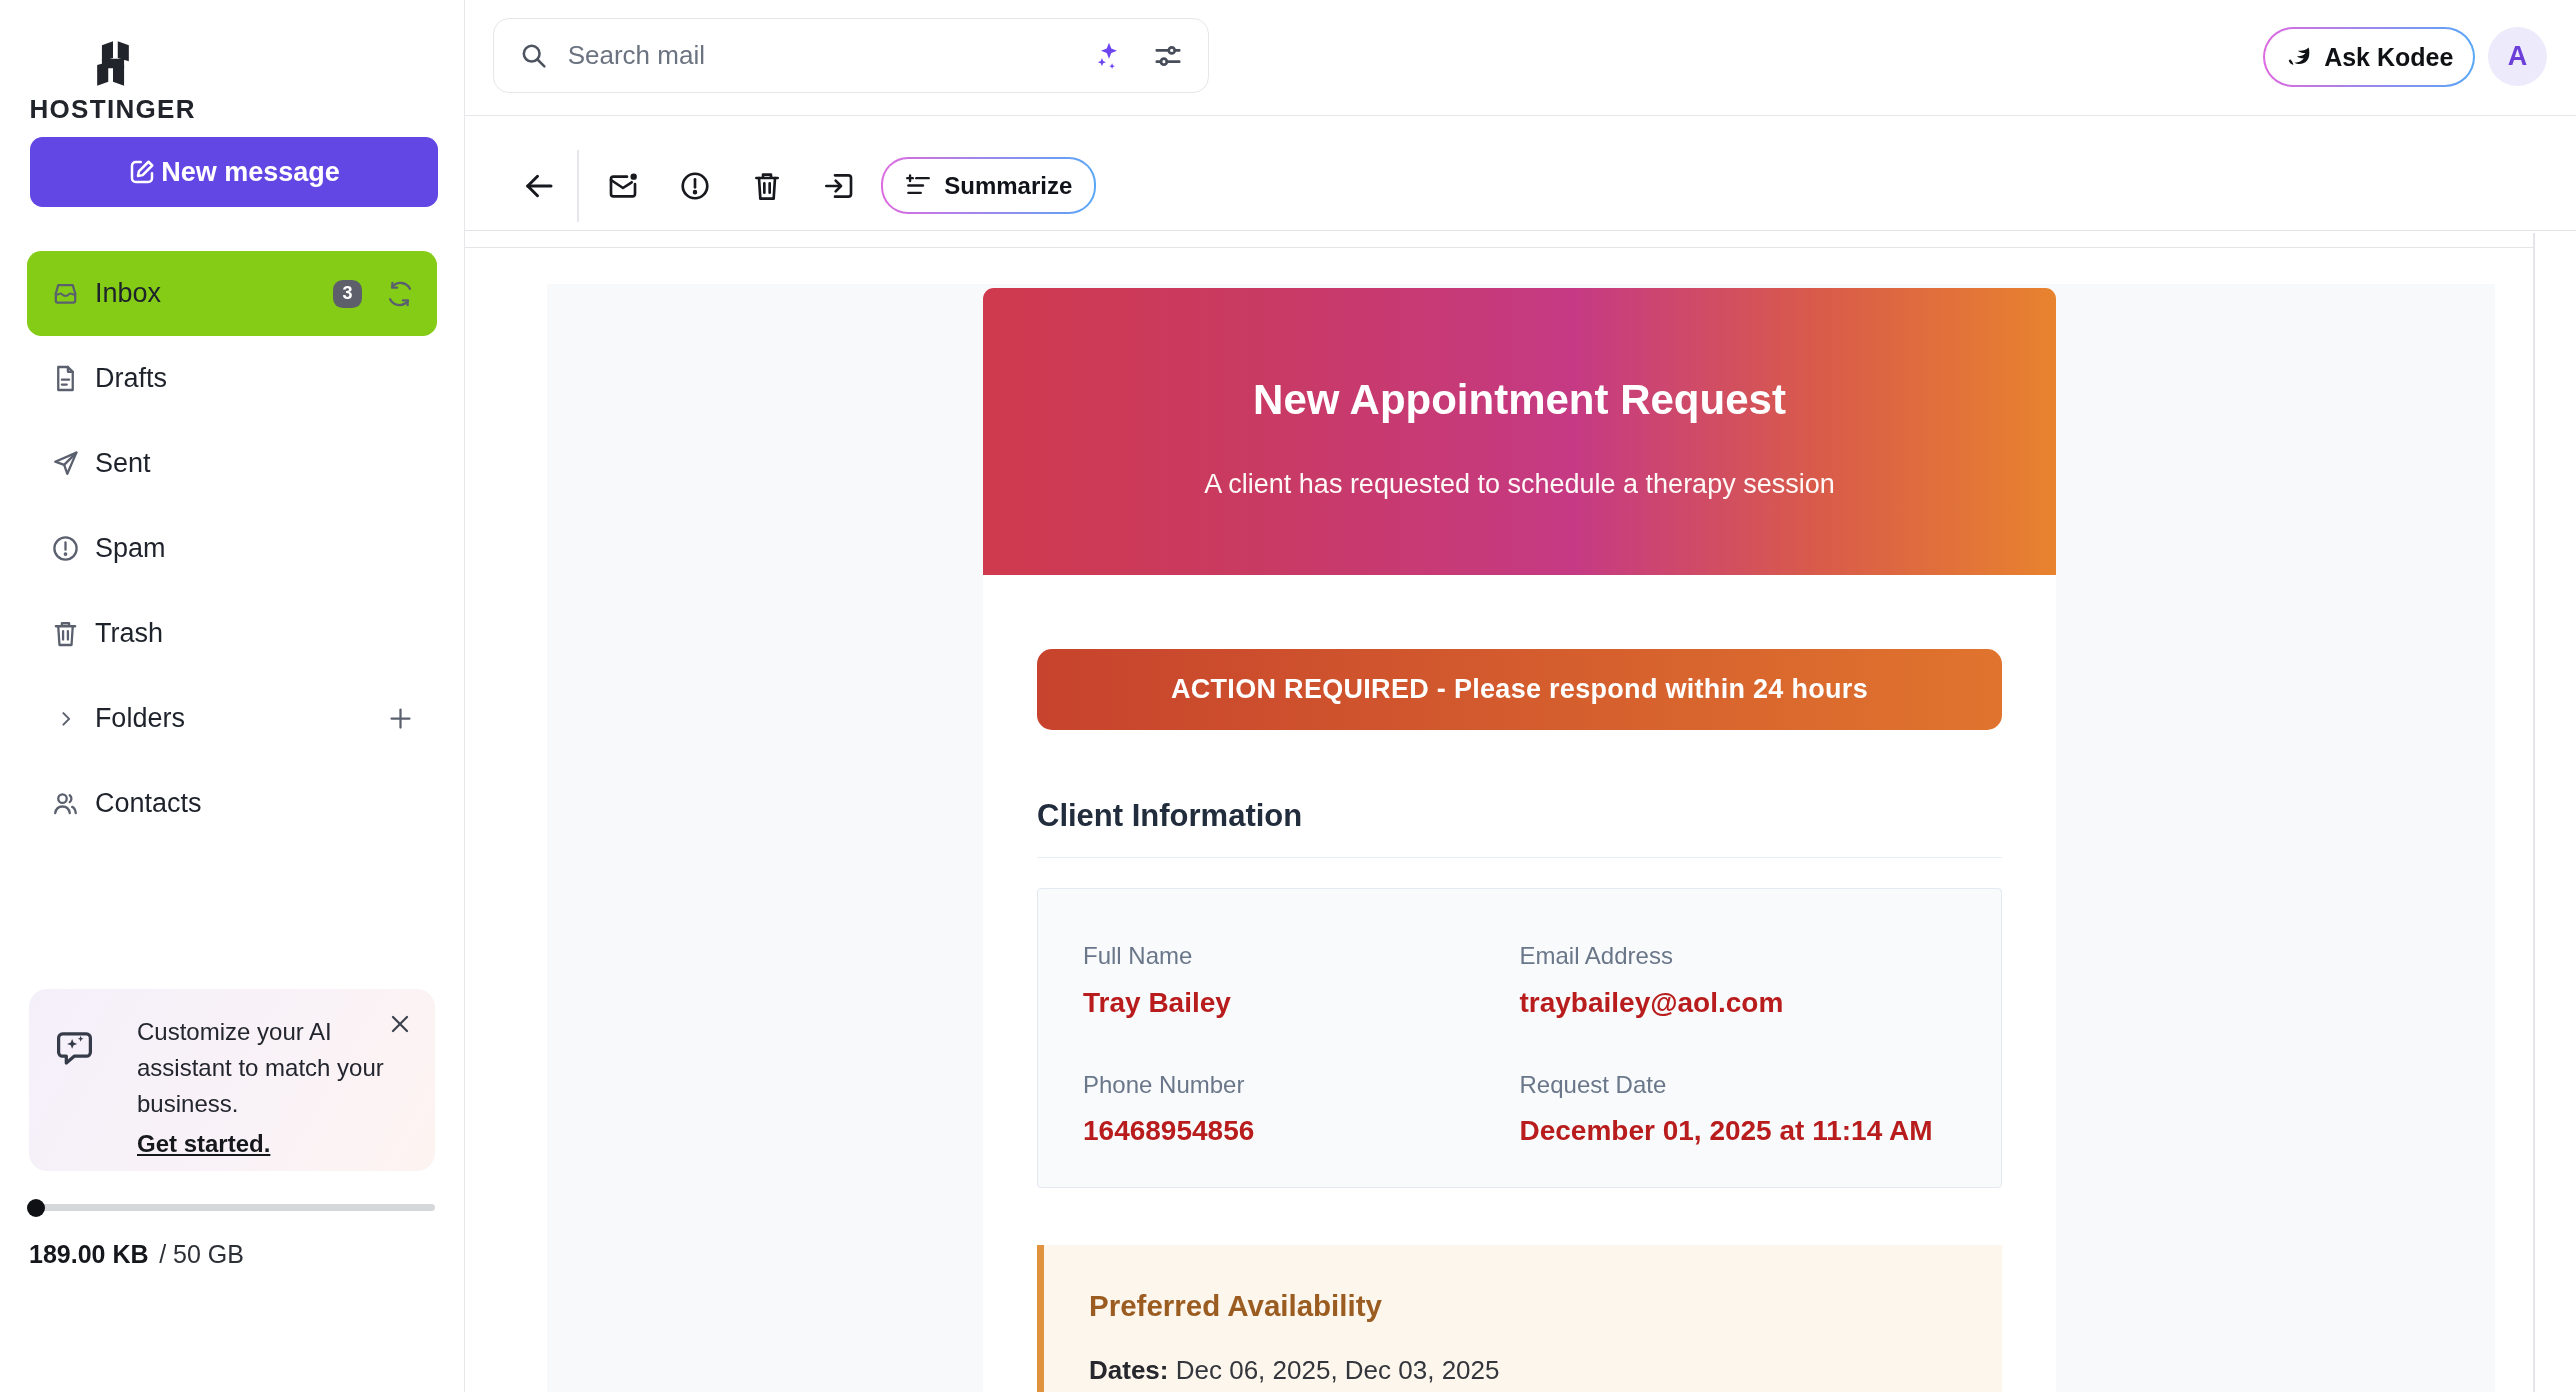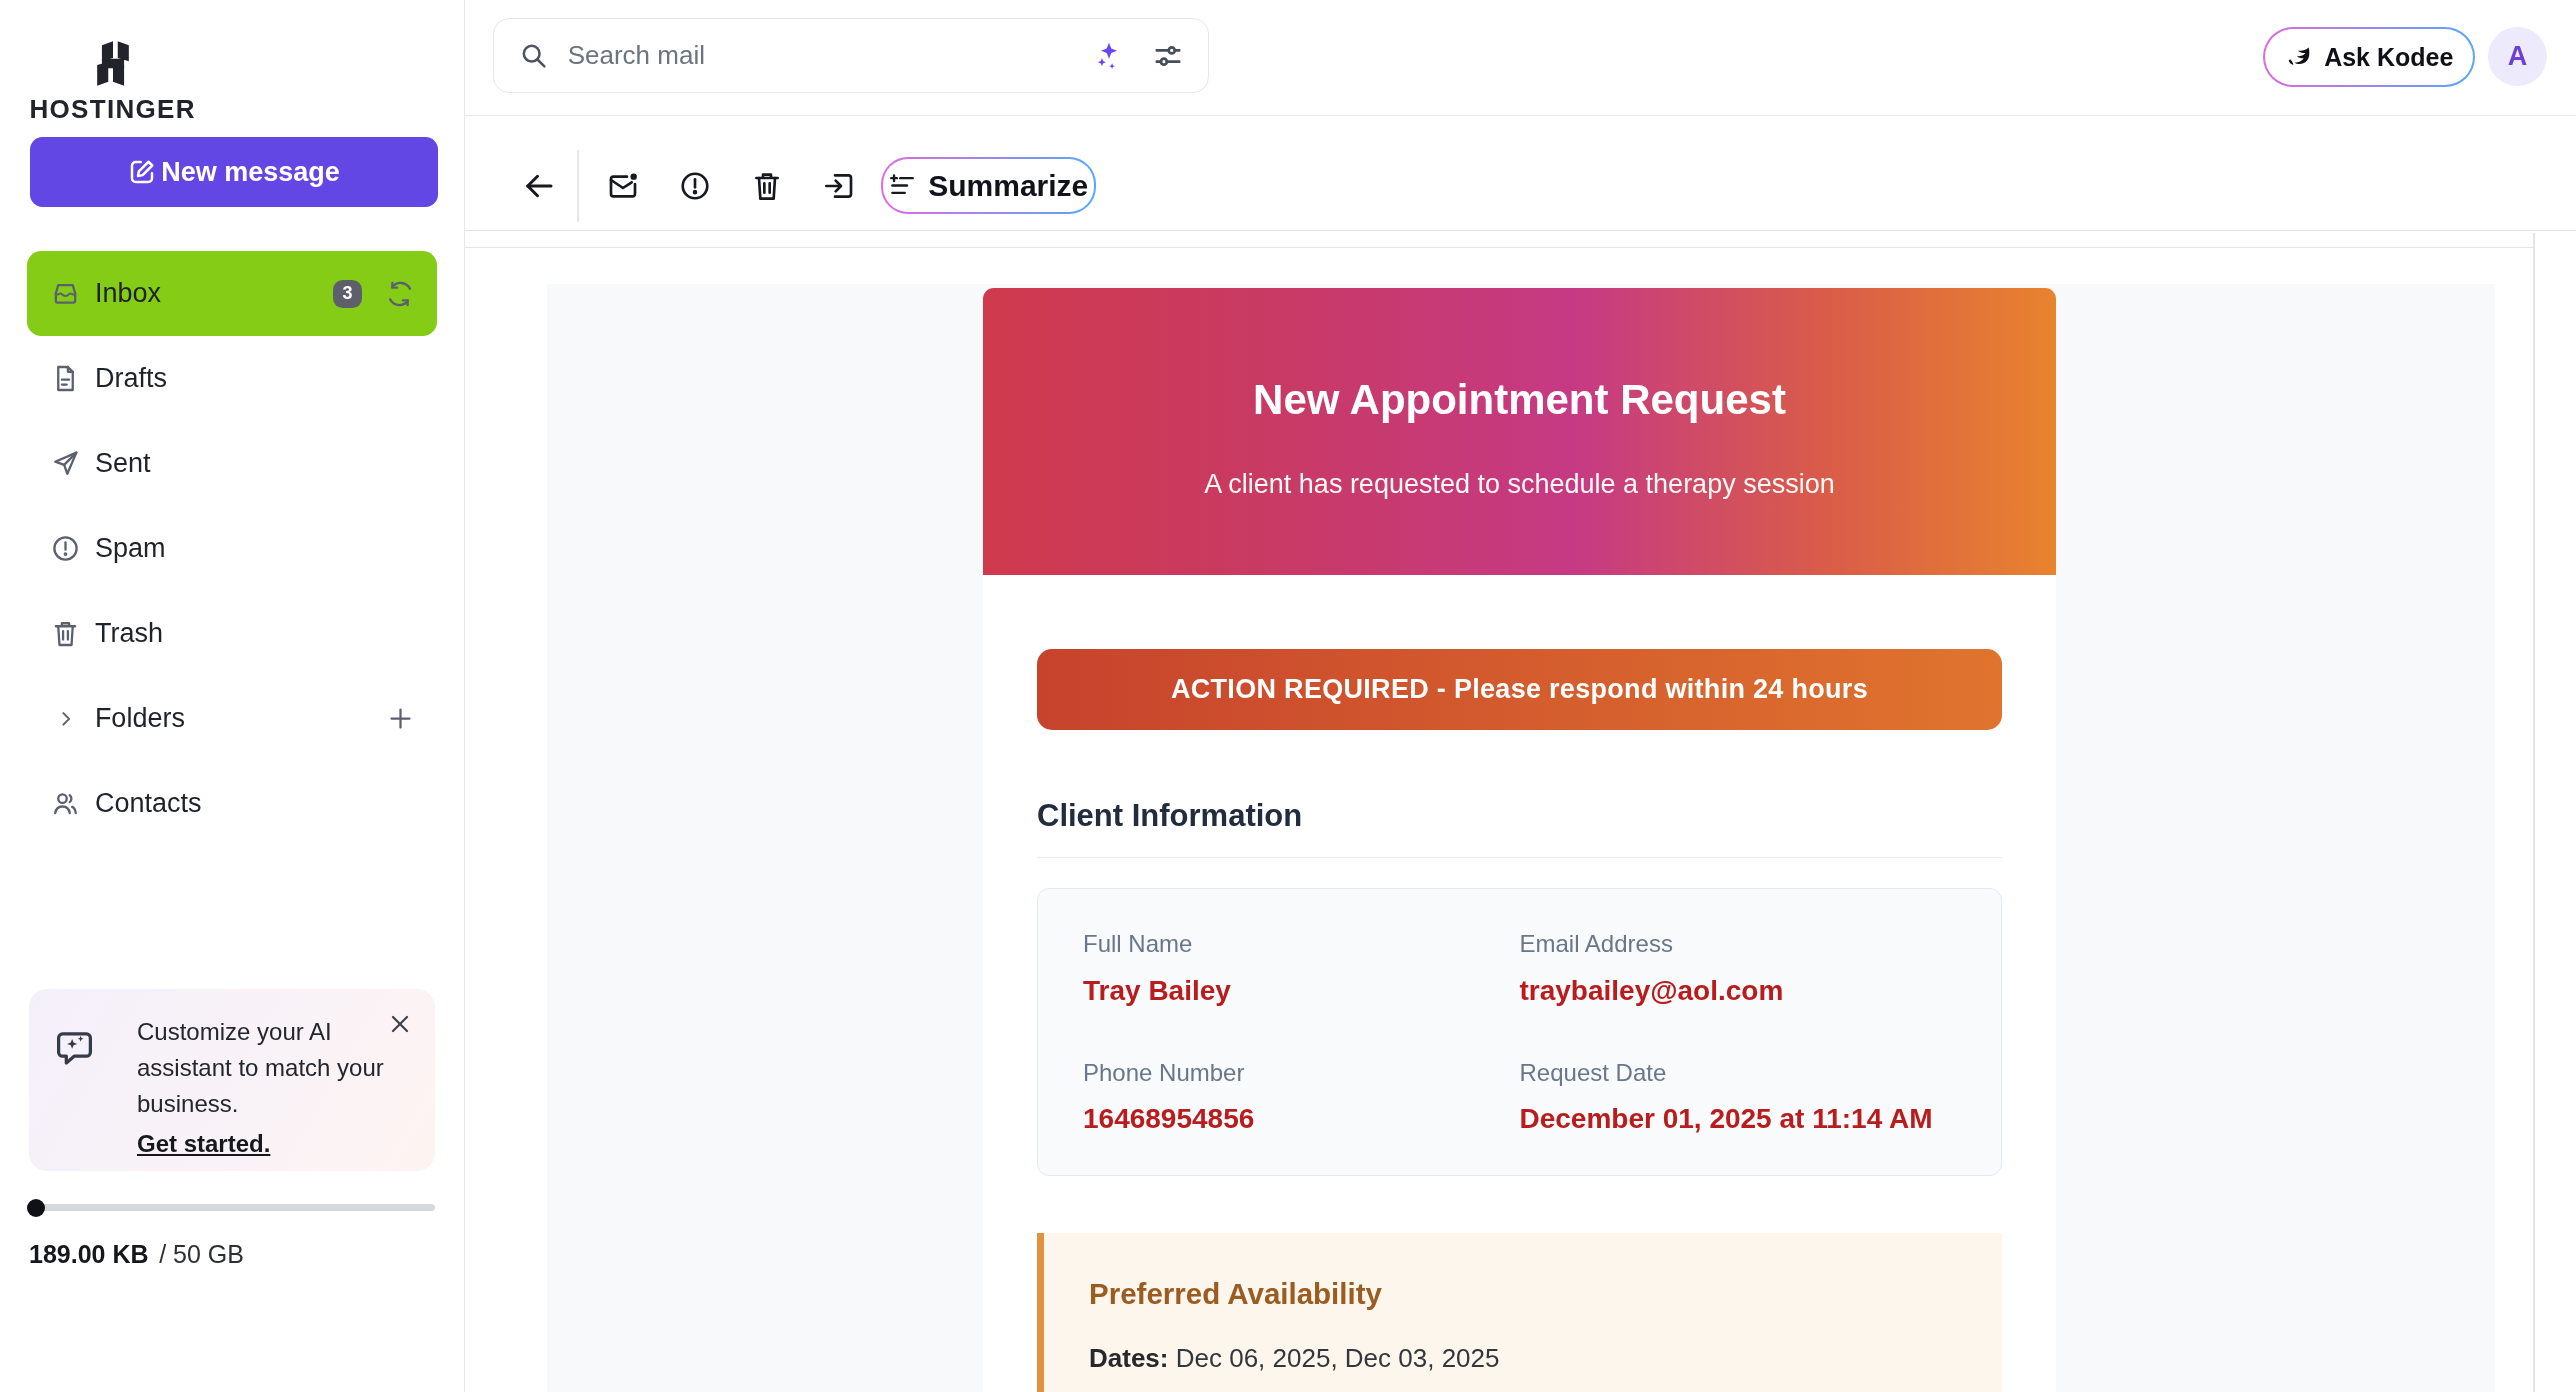--- a/index.html
+++ b/index.html
@@ -53,41 +53,41 @@
   .gradient-pill { background:linear-gradient(#fff,#fff) padding-box, linear-gradient(90deg,#dd6ae0,#58a7f7) border-box; border:2.7px solid transparent; }
   .ask-kodee { position:absolute; left:1798px; top:27px; width:212px; height:60px; border-radius:30px; display:flex; align-items:center; justify-content:center; gap:12.5px; font-size:25px; font-weight:700; color:#101114; cursor:pointer; }
   .ask-kodee svg { width:27px; height:27px; }
   .avatar { position:absolute; left:2023px; top:27px; width:59px; height:59px; border-radius:50%; background:#edeafb; color:#6c40d8; font-size:27px; font-weight:700; display:flex; align-items:center; justify-content:center; cursor:pointer; }
 
   
   .toolbar { position:absolute; left:465px; top:116px; width:2111px; height:115px; background:#fff; border-bottom:1.8px solid #e0e2e6; }
   .tb-icon { position:absolute; width:32px; height:32px; color:#17191e; cursor:pointer; top:54px; }
   .tb-back { left:56px; width:36px; height:36px; top:52px; }
   .tb-sep { position:absolute; left:112px; top:34px; width:1.8px; height:72px; background:#e5e7ea; }
-  .summarize { position:absolute; left:416px; top:41px; width:215px; height:57px; border-radius:27px; display:flex; align-items:center; justify-content:center; gap:12.5px; font-size:30px; font-weight:700; color:#101319; cursor:pointer; }
+  .summarize { position:absolute; left:416px; top:41px; width:215px; height:57px; border-radius:27px; display:flex; align-items:center; justify-content:center; gap:12.5px; font-size:24px; font-weight:700; color:#101319; cursor:pointer; }
   .summarize svg { width:27px; height:27px; color:#17191e; }
 
   
   .content { position:absolute; left:465px; top:233px; width:2111px; height:1159px; background:#fff; }
   .content-strip { position:absolute; left:0; top:0; width:2068px; height:15px; border-bottom:1.8px solid #e3e5e8; background:#fff; }
   .content-vline { position:absolute; left:2068px; top:0; width:1.8px; height:1159px; background:#e3e5e8; }
   .gray-panel { position:absolute; left:82px; top:51px; width:1948px; height:1108px; background:#f8f9fb; overflow:hidden; }
 
   .email-card { position:absolute; left:436px; top:3.6px; width:1073px; min-height:1105px; background:#fff; border-radius:10.7px 10.7px 0 0; }
   .hero { height:287px; border-radius:10.7px 10.7px 0 0; text-align:center;
     background:linear-gradient(90deg,#d03a4e 0%,#c93a62 25%,#c53a84 55%,#d95b4a 78%,#e8832e 100%); }
   .hero-title { padding-top:88px; font-size:42px; font-weight:700; color:#fff; }
   .hero-sub { margin-top:45px; font-size:27px; color:#fef8f6; }
 
   .email-body { padding:74px 54px 0; background:#fff; }
   .action-banner { height:81px; border-radius:15px; background:linear-gradient(90deg,#c7432d,#e0742e); display:flex; align-items:center; justify-content:center; font-size:27px; font-weight:700; color:#fff; letter-spacing:0.3px; }
   .section-title { margin-top:68px; font-size:31px; font-weight:700; color:#212c3c; line-height:36px; }
   .section-divider { margin-top:23px; height:1.8px; background:#e9eef4; }
 
-  .info-card { margin-top:30px; background:#f8fafc; border:1.8px solid #e3e9f0; border-radius:12px; padding:40px 45px 39px; display:grid; grid-template-columns:1fr 1fr; row-gap:50px; }
+  .info-card { margin-top:30px; background:#f8fafc; border:1.8px solid #e3e9f0; border-radius:4px; padding:52px 45px 39px; display:grid; grid-template-columns:1fr 1fr; row-gap:50px; }
   .f-label { font-size:24px; color:#6a7689; line-height:30px; }
   .f-value { font-size:28px; font-weight:700; color:#b91c1c; line-height:34px; margin-top:14.3px; }
 
   .avail { margin-top:57px; background:#fdf6ec; border-left:7.2px solid #e0923f; padding:43px 45px 54px; }
   .avail-title { font-size:29.5px; font-weight:700; color:#9a5c21; line-height:36px; }
   .avail-row { margin-top:30px; font-size:26px; color:#33363c; line-height:32px; }
   .avail-row.second { margin-top:20.6px; }
   .avail-row b { color:#26282e; }
 </style>
 </head>

